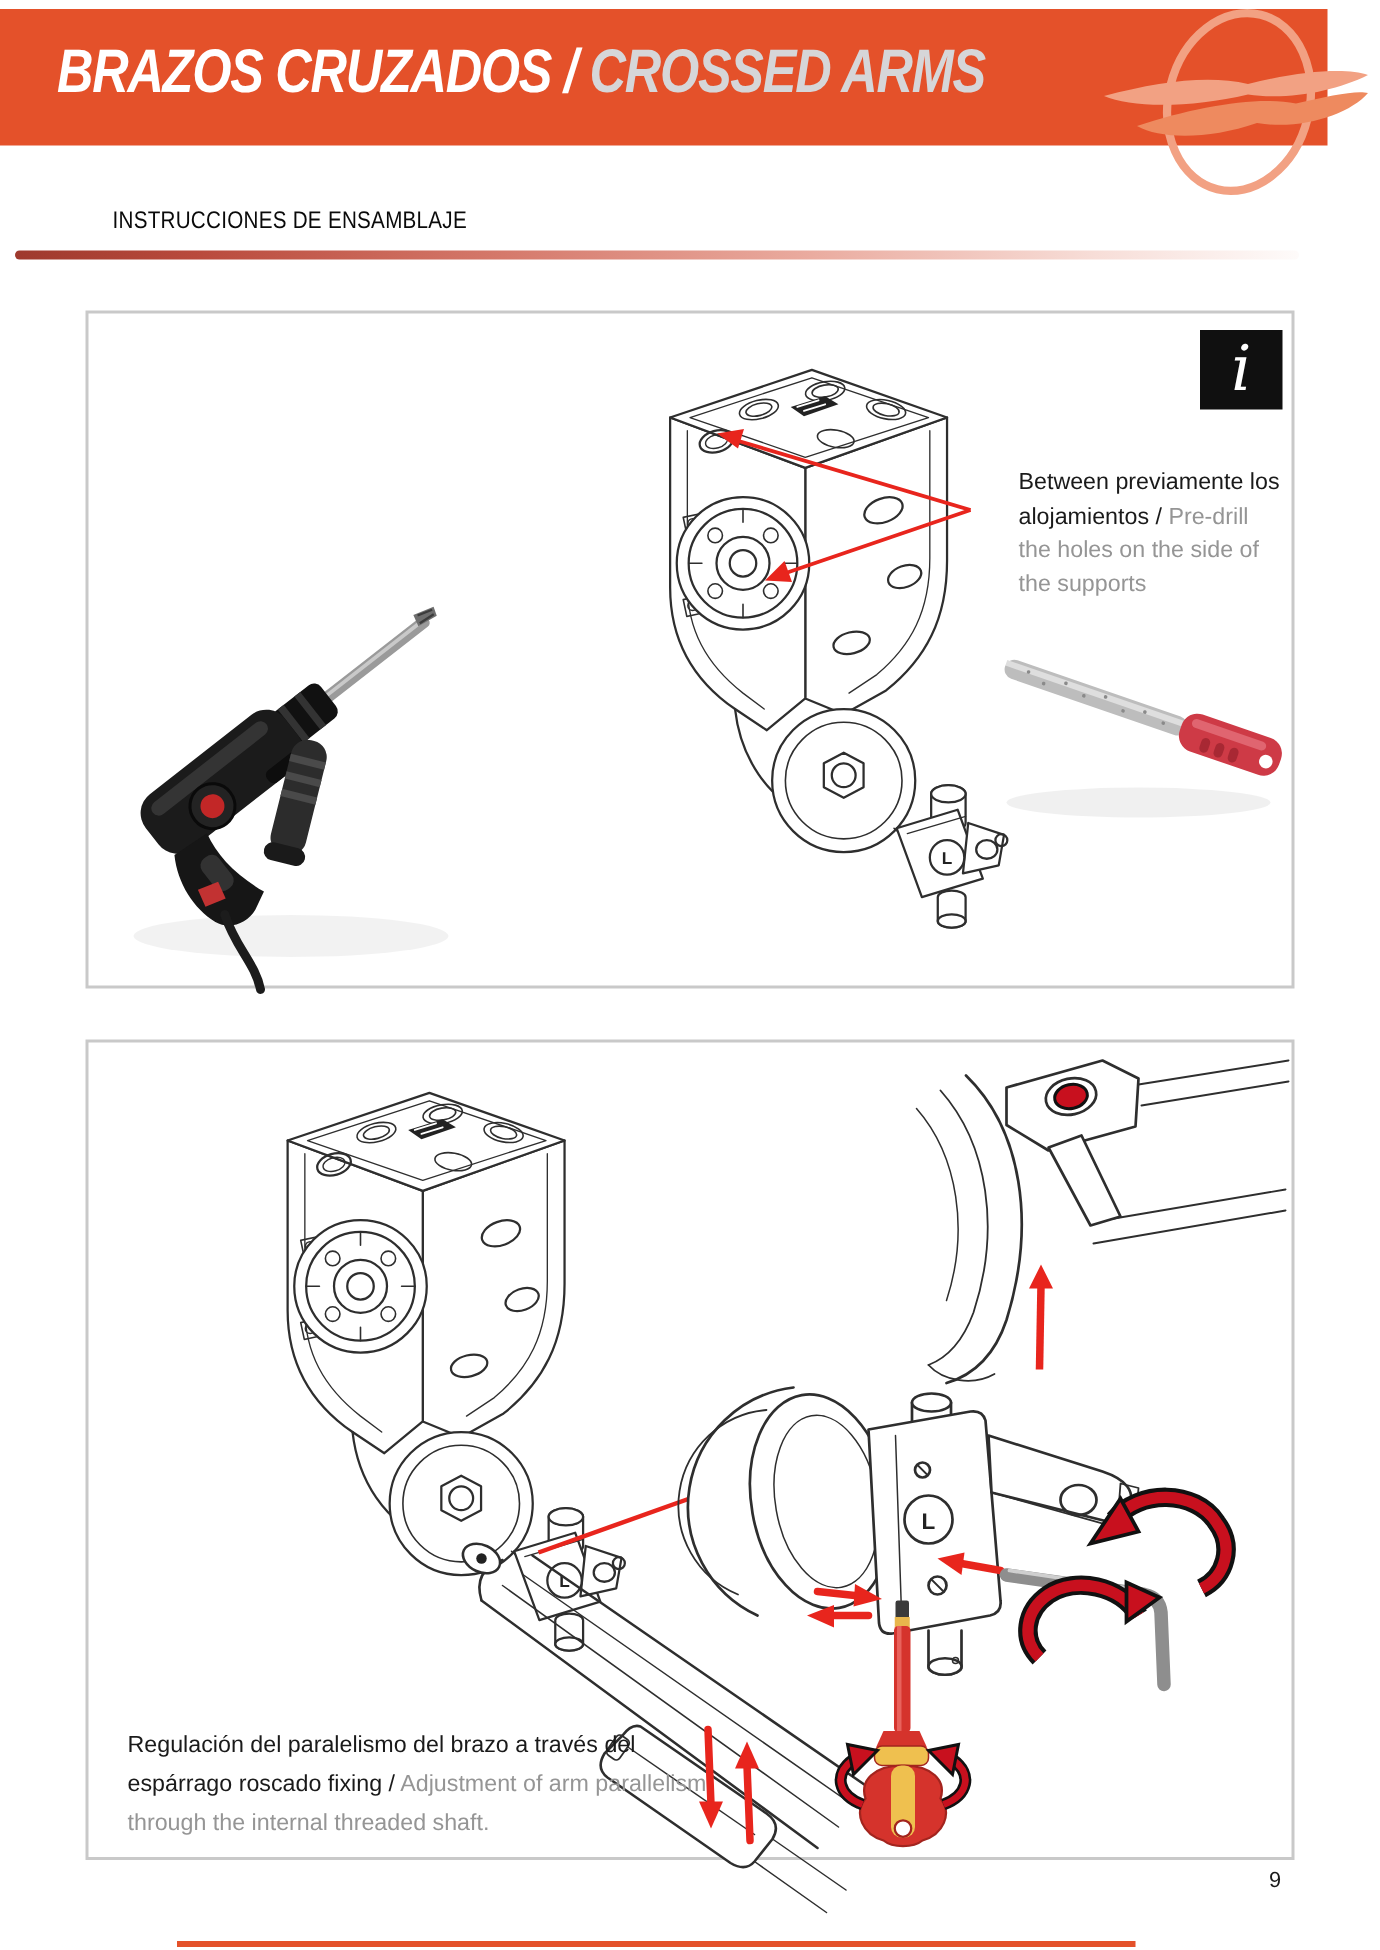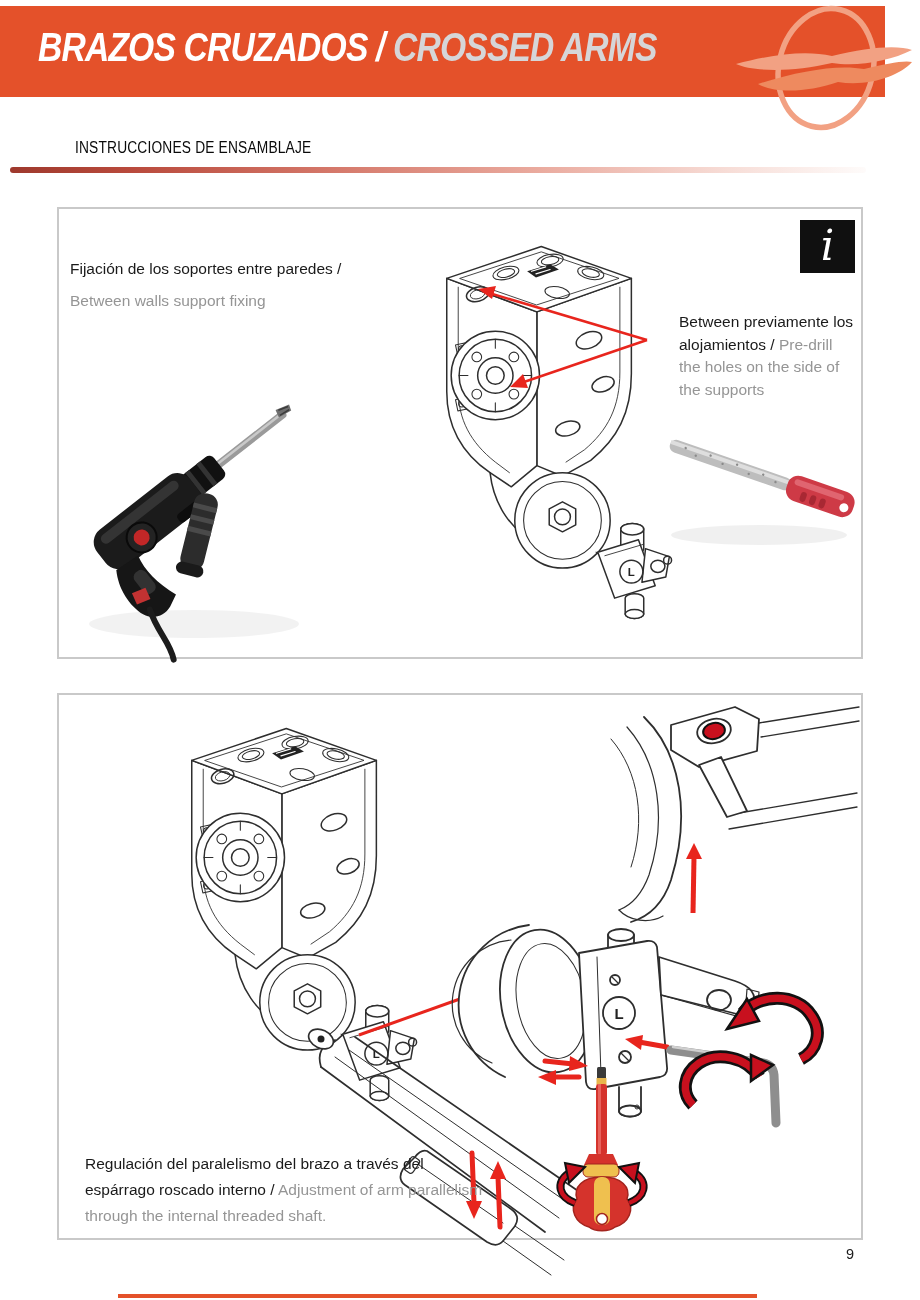--- a/index.html
+++ b/index.html
@@ -145,24 +145,20 @@
     <path d="M0,60 C38,50 70,46 96,52 C132,43 162,41 176,46 C154,57 122,63 96,59 C58,68 18,68 0,60 Z" fill="#F2A183"></path>
     <path d="M22,80 C62,67 102,60 128,65 C150,60 168,56 176,58 C164,72 132,83 102,78 C70,89 38,89 22,80 Z" fill="#EE8A5F"></path>
   </svg>
 </div>
 
 <div class="abs section-label">INSTRUCCIONES DE ENSAMBLAJE</div>
 <div class="abs section-rule"></div>
 
 <div class="abs panel panel1">
 
-  <div class="abs caption1">
-    <div class="cap-es">Fijación de los soportes entre paredes /</div>
-    <div class="cap-en">Between walls support fixing</div>
-  </div>
 
   <div class="abs info-icon">
     <span>i</span>
   </div>
 
   <div class="abs note-block">
     <span class="cap-es">Between previamente los alojamientos / </span><span class="cap-en">Pre-drill the holes on the side of the supports</span>
   </div>
 
   <svg class="abs" style="left:0;top:0;" width="802" height="448" viewBox="0 0 802 448">
@@ -353,18 +349,18 @@
 
     <g stroke="#E8251D" stroke-width="5" fill="#E8251D" stroke-linecap="round">
       <line x1="413" y1="458" x2="415" y2="508"></line>
       <polygon points="415,524 407,506 423,506" stroke="none"></polygon>
       <line x1="441" y1="532" x2="439" y2="482"></line>
       <polygon points="439,466 431,484 447,484" stroke="none"></polygon>
     </g>
   </svg>
 
   <div class="abs caption2">
-    <span class="cap-es">Regulación del paralelismo del brazo a través del espárrago roscado interno / </span><span class="cap-en">Adjustment of  arm parallelism through the internal threaded shaft.</span>
+    <span class="cap-es">Regulación del paralelismo del brazo a través del espárrago roscado fixing / </span><span class="cap-en">Adjustment of  arm parallelism through the internal threaded shaft.</span>
   </div>
 </div>
 
 <div class="abs page-number">9</div>
 <div class="abs bottom-bar"></div>
 
 </body></html>

